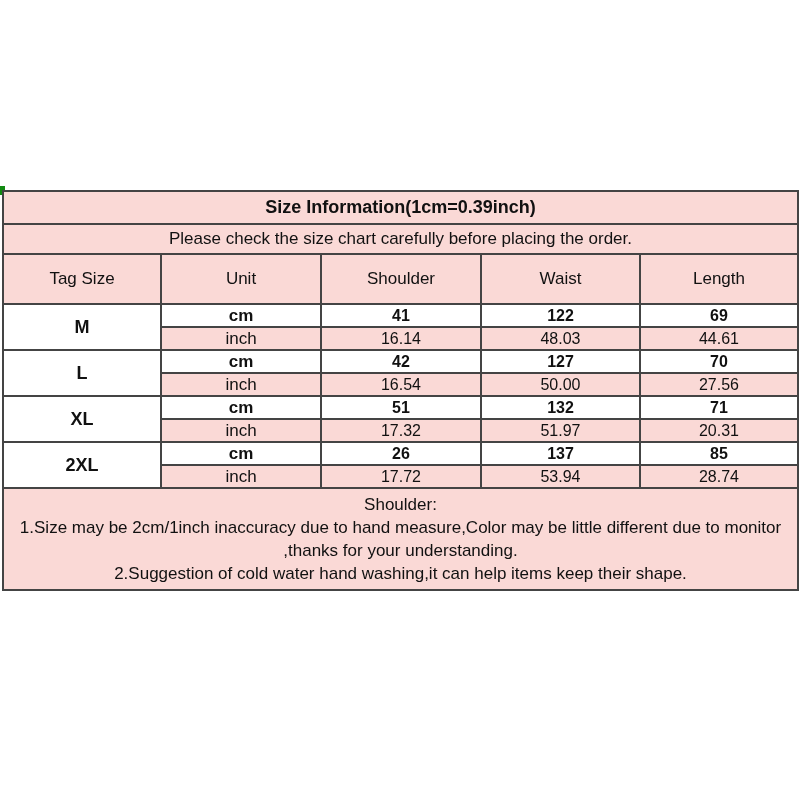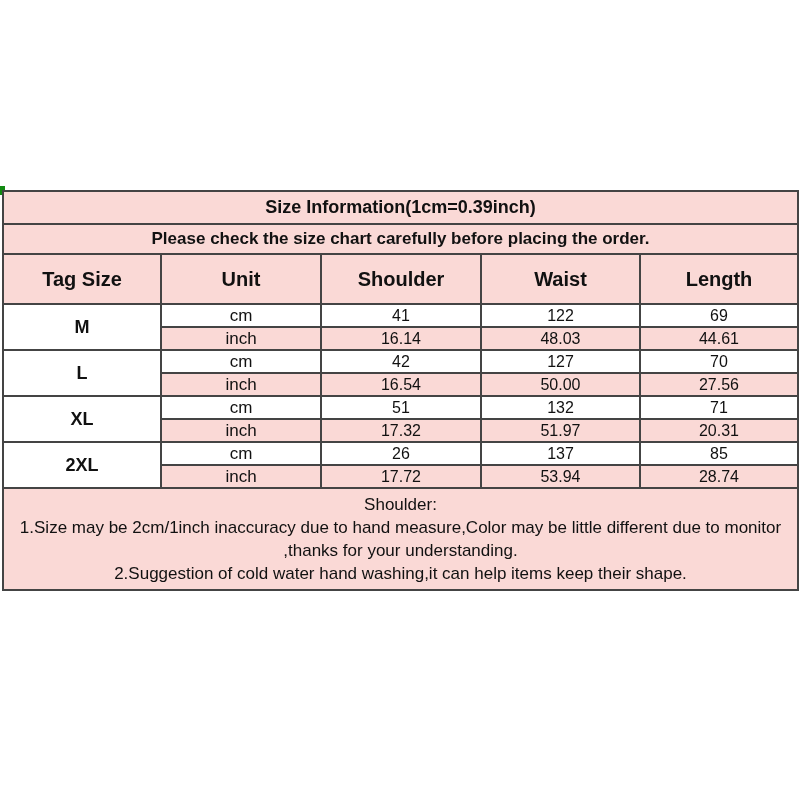--- a/index.html
+++ b/index.html
@@ -34,36 +34,35 @@
   }
   table.size-table td, table.size-table th {
     border: 2px solid #444444;
     text-align: center;
     vertical-align: middle;
     padding: 0;
     overflow: hidden;
     white-space: nowrap;
   }
   .pink { background: #fad9d6; }
-  .white { background: #ffffff; }
+  .white { background: #ffffff; font-weight: bold; }
   .title-row td {
     height: 31px;
     font-size: 18px;
     font-weight: bold;
     margin-top: 20px;
   }
   .subtitle-row td {
     height: 28px;
     font-size: 17px;
-    font-weight: bold;
   }
   .header-row th {
     height: 48px;
-    font-size: 20px;
-    font-weight: bold;
+    font-size: 17px;
+    font-weight: normal;
   }
   .data-row td { height: 21px; font-size: 16px; }
   td.size-cell {
     font-size: 18px;
     font-weight: bold;
     background: #ffffff;
   }
   td.unit-cell { font-size: 17px; }
   .attention-row td {
     height: 100px;

